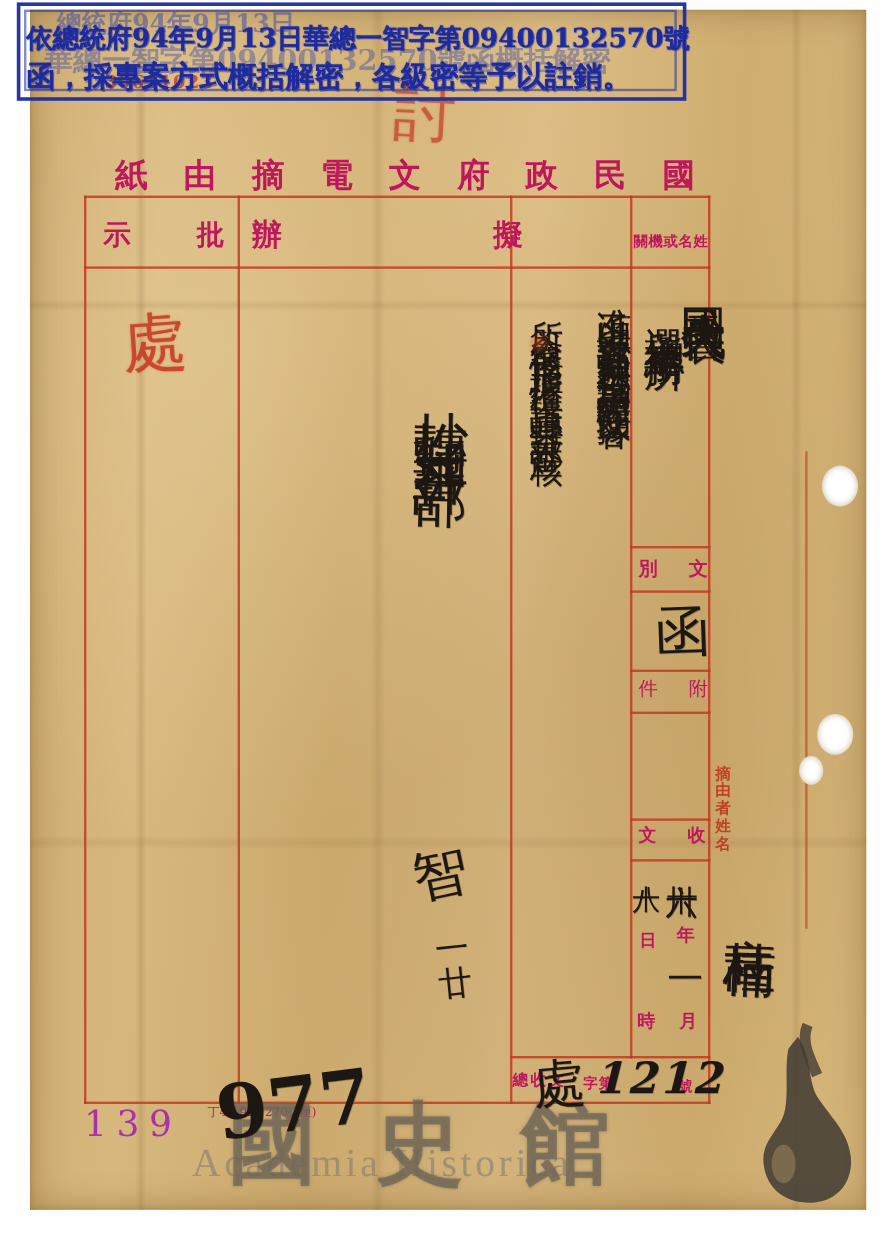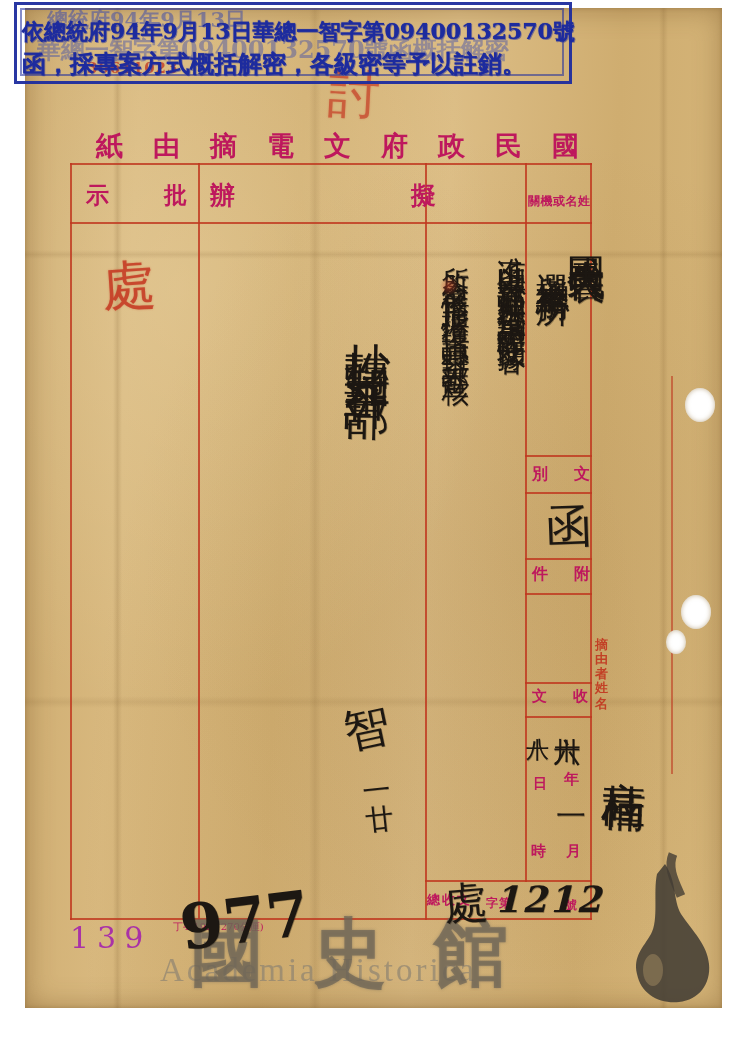--- a/index.html
+++ b/index.html
@@ -100,21 +100,21 @@
   <div class="abs vtext hand" style="left:436px;top:244px;font-size:28px;letter-spacing:7px;">所簽兪復情形據情復請惠轉審計部查核</div>
   <div class="abs" style="left:440px;top:276px;width:18px;height:20px;border-radius:50%;
        background:radial-gradient(circle,rgba(200,60,36,.55),rgba(200,60,36,0) 70%);"></div>
 
   <div class="abs vtext hand" style="left:560px;top:226px;font-size:38px;letter-spacing:2px;">國民大會代表</div>
   <div class="abs vtext hand" style="left:530px;top:246px;font-size:34px;letter-spacing:4px;">選舉總事務所</div>
 
   <div class="abs red" style="left:532px;top:464px;font-size:16px;letter-spacing:26px;font-weight:700;">別文</div>
   <div class="abs hand" style="left:546px;top:496px;font-size:46px;transform:rotate(-2deg);">函</div>
 
-  <div class="abs red" style="left:532px;top:564px;font-size:16px;letter-spacing:26px;font-weight:700;">件附</div>
+  <div class="abs red" style="left:532px;top:564px;font-size:16px;letter-spacing:26px;font-weight:400;">件附</div>
   <div class="abs hand" style="left:545px;top:604px;font-size:14px;"></div>
 
   <div class="abs red" style="left:532px;top:687px;font-size:15px;letter-spacing:26px;font-weight:700;">文收</div>
   <div class="abs vtext hand" style="left:549px;top:716px;font-size:27px;">卅六</div>
   <div class="abs red" style="left:564px;top:770px;font-size:15px;font-weight:700;">年</div>
   <div class="abs hand" style="left:556px;top:796px;font-size:30px;">一</div>
   <div class="abs red" style="left:566px;top:842px;font-size:15px;font-weight:700;">月</div>
   <div class="abs vtext hand" style="left:523px;top:720px;font-size:23px;">十八</div>
   <div class="abs red" style="left:533px;top:775px;font-size:14px;font-weight:700;">日</div>
   <div class="abs red" style="left:531px;top:842px;font-size:15px;font-weight:700;">時</div>

